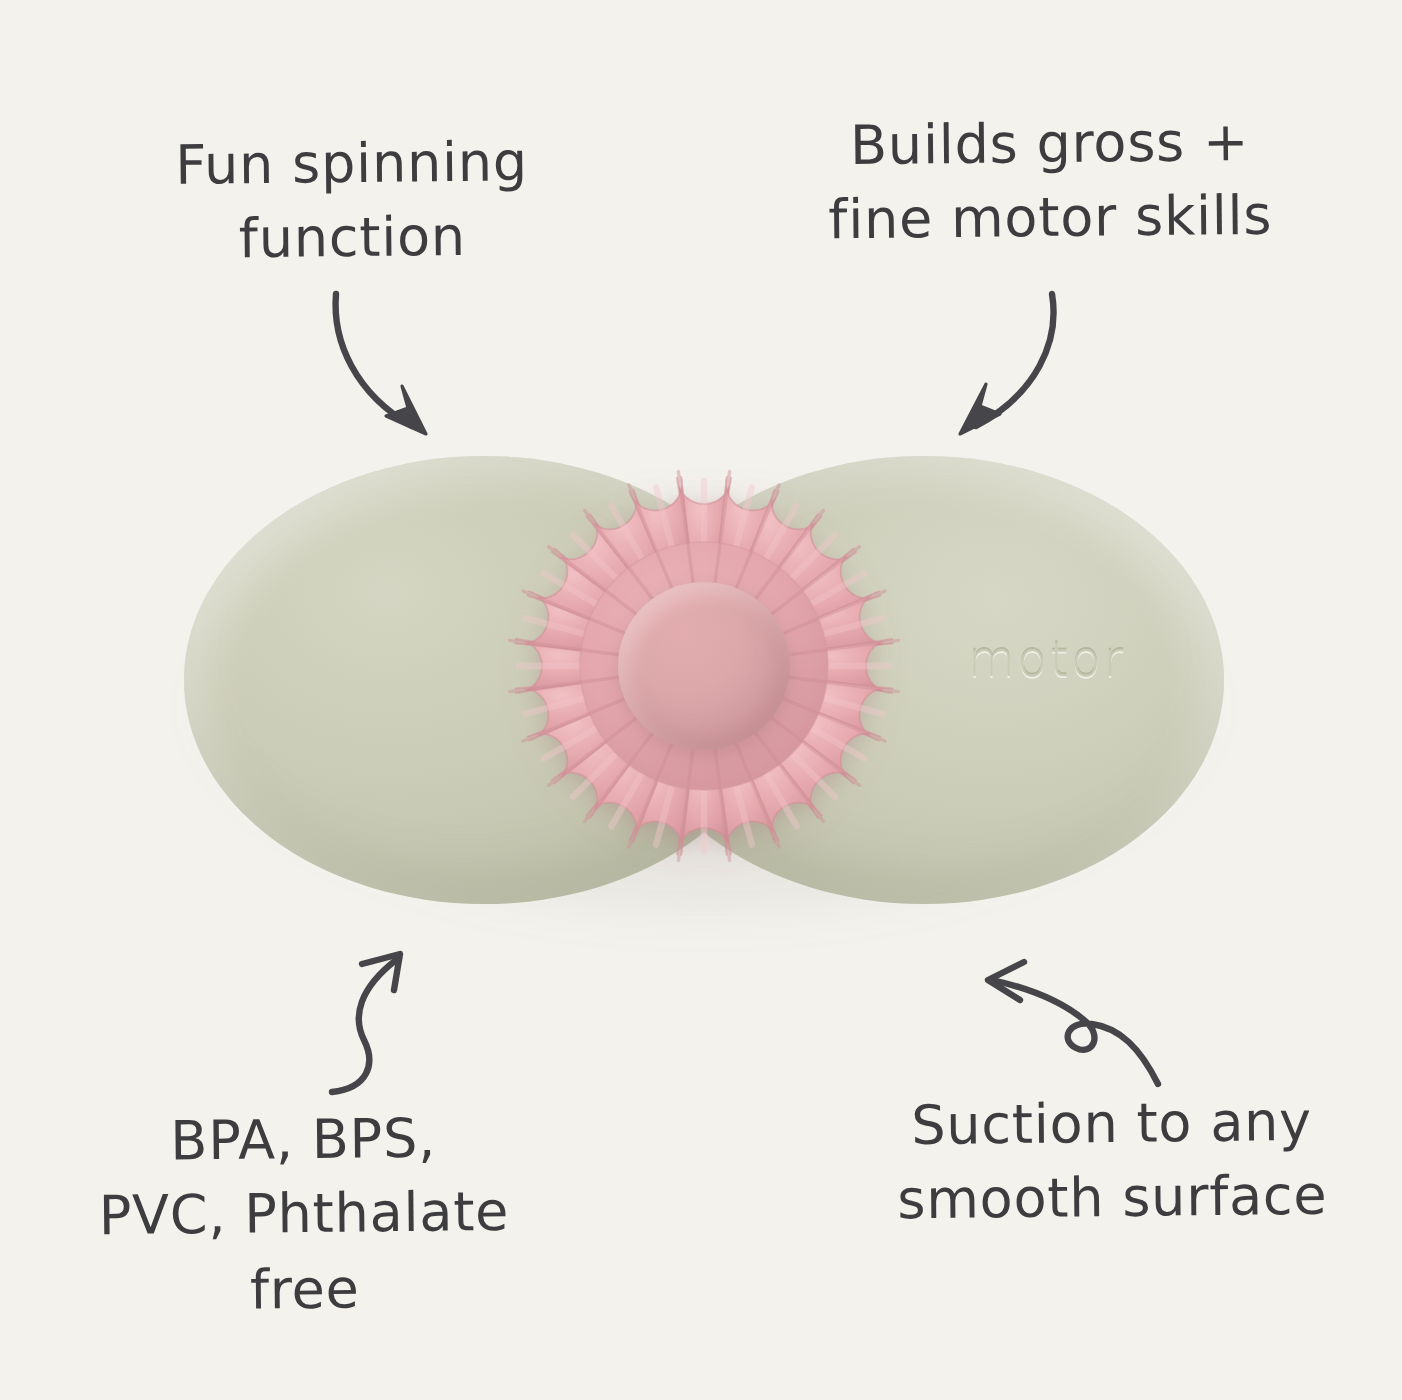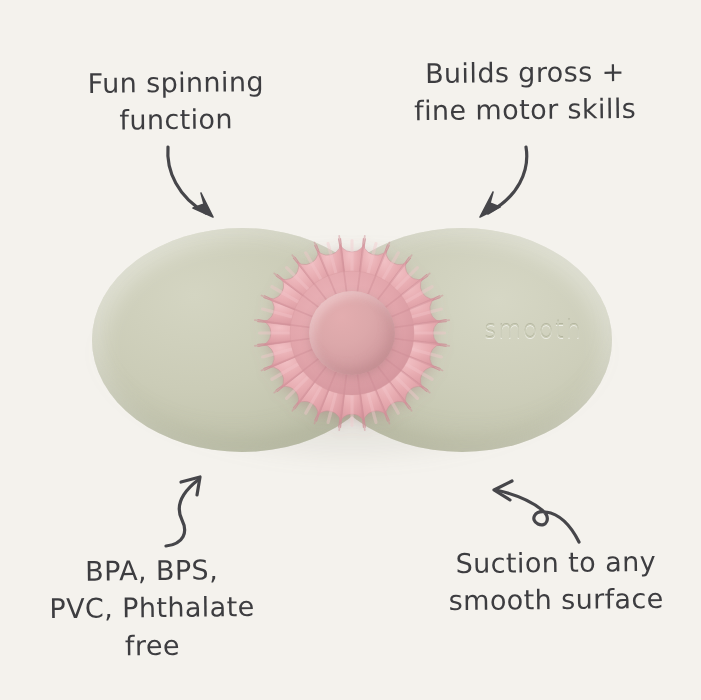--- a/index.html
+++ b/index.html
@@ -185,21 +185,21 @@
 
 <div id="stage">
 
   <div id="product">
 
     <div class="lobe-shadow" style="left:96px; top:252px; width:512px; height:212px;"></div>
 
     <div class="lobe" id="lobe-left"></div>
     <div class="lobe" id="lobe-right"></div>
 
-    <div id="brand-emboss">smooth</div>
+    <div id="brand-emboss">motor</div>
 
     <div id="flower-wrap">
       <svg id="flower-svg" viewBox="0 0 218 228">
         <defs>
           <radialGradient id="petalGrad" cx="40%" cy="30%" r="78%">
             <stop offset="0%" stop-color="#f1c0c4"></stop>
             <stop offset="38%" stop-color="#e8adb2"></stop>
             <stop offset="72%" stop-color="#dd9da4"></stop>
             <stop offset="100%" stop-color="#cf8e96"></stop>
           </radialGradient>

